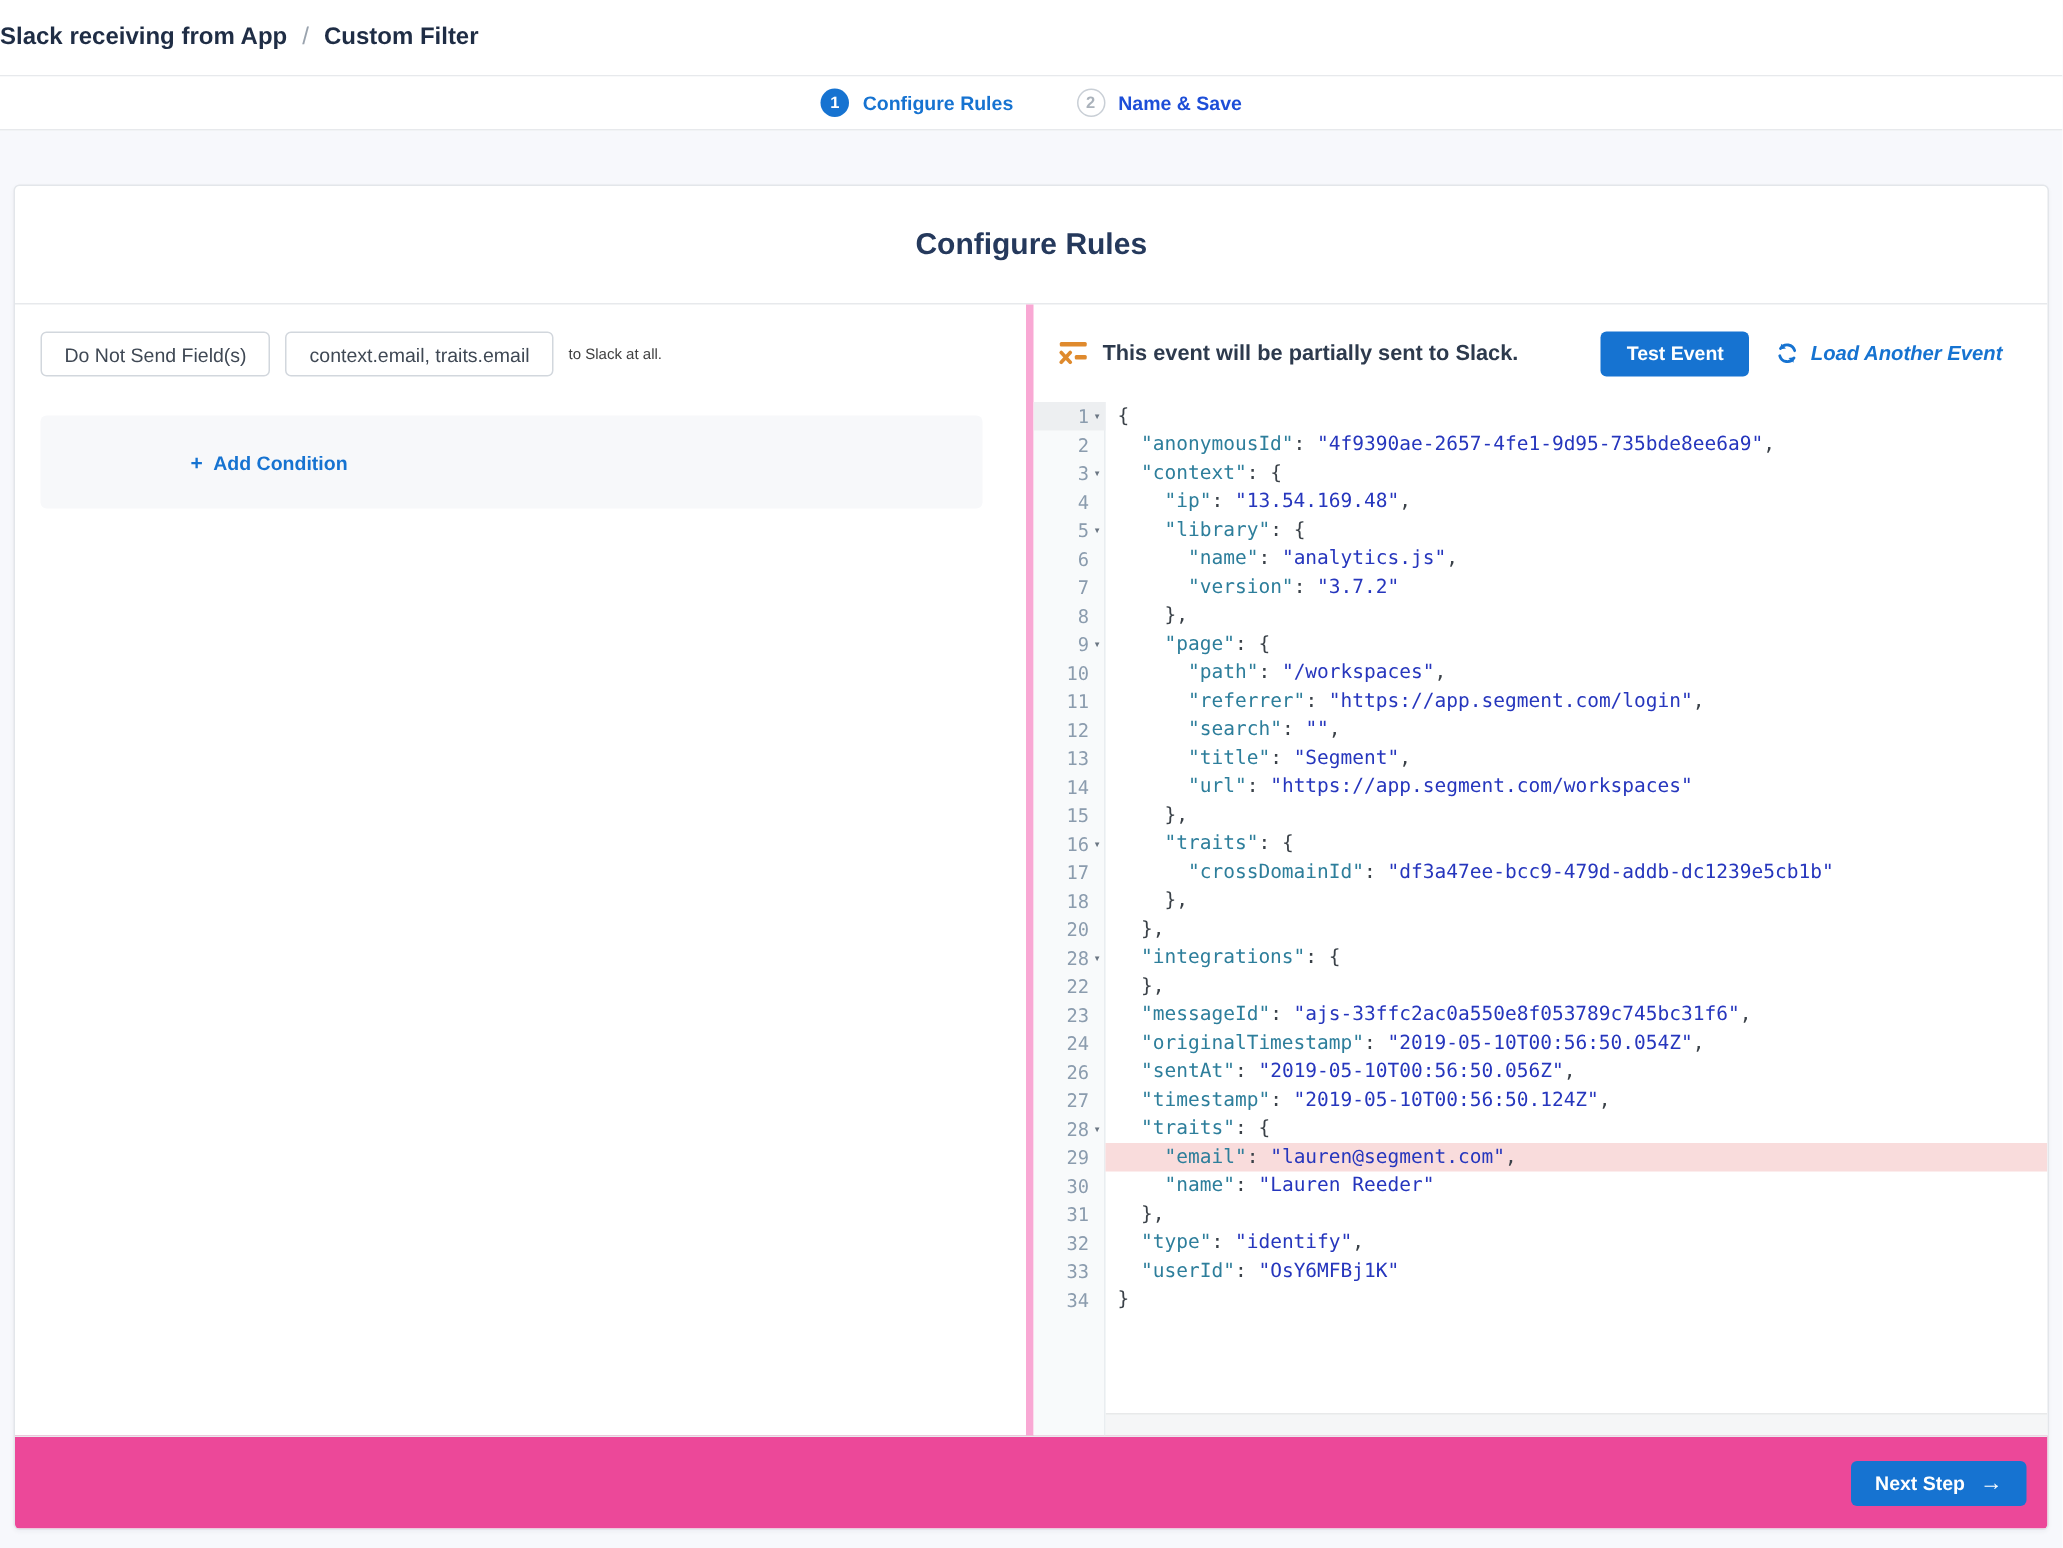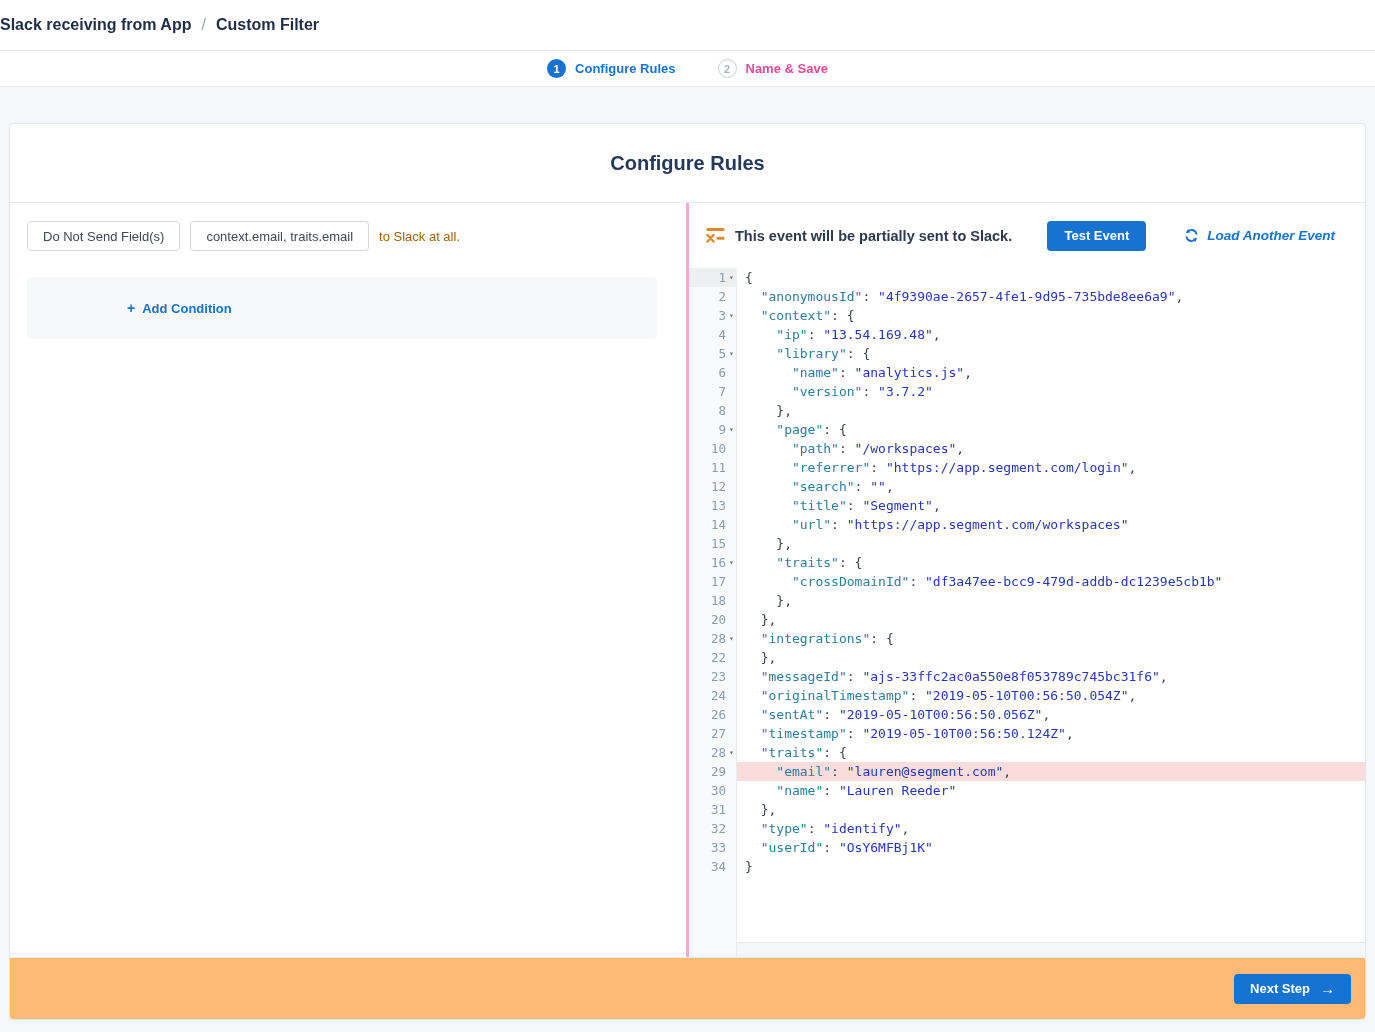--- a/index.html
+++ b/index.html
@@ -24,75 +24,75 @@
   }
   .step { display:flex; align-items:center; gap:9px; }
   .step-circle {
     width:19px; height:19px; border-radius:50%; font-size:11px; font-weight:700;
     display:flex; align-items:center; justify-content:center;
   }
   .step.active .step-circle { background:var(--accent,#1673d1); color:#fff; }
   .step.inactive .step-circle { background:#fff; color:#aab2bb; border:1.5px solid #c9cfd6; }
   .step-label { font-size:13px; font-weight:700; }
   .step.active .step-label { color:var(--accent,#1673d1); }
-  .step.inactive .step-label { color:#ec4899; }
+  .step.inactive .step-label { color:#1d4ed8; }
   
   .card {
     position:absolute; left:9px; right:9px; top:123px; height:897px;
     background:#fff; border:1px solid #e3e6ea; border-radius:4px;
     box-shadow:0 1px 3px rgba(20,30,50,.04);
     display:flex; flex-direction:column; overflow:hidden;
   }
   .card-title-row { height:79px; border-bottom:1px solid #e7e9ec; display:flex; align-items:center; justify-content:center; flex:none; }
   .card-title { font-size:20px; font-weight:700; color:#25395c; }
   .panes { flex:1; display:flex; min-height:0; }
   
-  .left-pane { width:679px; flex:none; border-right:3px solid #f9a8d4; padding:18px 29px 0 17px; }
+  .left-pane { width:679px; flex:none; border-right:5px solid #f9a8d4; padding:18px 29px 0 17px; }
   .cond-row { display:flex; align-items:center; gap:10px; }
   .chip-btn {
     background:#fff; border:1px solid #d2d7dd; border-radius:4px; height:30px;
     padding:0 15px; font-size:13px; color:#3f4854; font-family:inherit;
     display:flex; align-items:center; cursor:pointer; white-space:nowrap;
   }
-  .cond-suffix { font-size:13px; color:#a16207; }
+  .cond-suffix { font-size:10px; color:#404040; }
   .add-cond-box {
     margin-top:26px; height:62px; background:#f7f8fa; border-radius:4px;
     display:flex; align-items:center; padding-left:100px;
   }
   .add-cond-link { display:flex; align-items:center; gap:7px; color:var(--accent,#1673d1); font-size:13px; font-weight:700; cursor:pointer; }
   .plus-glyph { font-size:14px; font-weight:700; }
   
   .right-pane { flex:1; display:flex; flex-direction:column; min-width:0; }
   .event-header { height:65px; flex:none; display:flex; align-items:center; padding:0 30px 0 17px; gap:10px; }
   .partial-icon { flex:none; display:flex; }
   .event-status { font-size:14.5px; font-weight:700; color:#2d3a4d; flex:1; white-space:nowrap; overflow:hidden; }
   .test-event-btn {
     background:var(--accent,#1673d1); color:#fff; border:none; border-radius:4px;
     height:30px; padding:0 17px; font-size:13px; font-weight:600; font-family:inherit;
-    cursor:pointer; flex:none; margin-right:28px;
+    cursor:pointer; flex:none; margin-right:8px;
   }
   .load-link { display:flex; align-items:center; gap:8px; color:var(--accent,#1673d1); font-size:13.5px; font-weight:600; cursor:pointer; flex:none;font-style:italic; }
   
   .editor { flex:1; position:relative; min-height:0; display:flex; flex-direction:column; overflow:hidden; }
   .gutter-bg { position:absolute; left:0; top:0; bottom:0; width:48px; background:#f8fafb; border-right:1px solid #e9edf0; }
   .code-lines { position:relative; flex:1; overflow:hidden; font-family:"DejaVu Sans Mono", monospace; font-size:13px; }
   .cl { display:flex; height:19px; line-height:19px; }
   .cl.hl .txt { background:var(--hl,#f9dcdc); }
   .gut { width:48px; flex:none; display:flex; justify-content:flex-end; align-items:center; }
   .gut.active { background:#edeff1; }
   .num { color:#8b9cae; font-size:12.5px; }
   .fold { width:11px; flex:none; font-size:8px; color:#6b7683; text-align:center; line-height:19px; cursor:pointer; }
   .txt { flex:1; white-space:pre; padding-left:8px; overflow:hidden; color:#3a4148; }
   .tk-p { color:#3a4148; }
   .tk-k { color:var(--key,#2d7e9b); }
   .tk-s { color:var(--str,#2636bd); }
   .hscroll-track { height:15px; flex:none; margin-left:48px; background:#f5f6f7; border-top:1px solid #e8e9ea; }
   
   .card-footer {
-    height:62px; flex:none; background:#fdba74; border-top:1px solid #e8eaec;
+    height:62px; flex:none; background:#ec4899; border-top:1px solid #e8eaec;
     display:flex; align-items:center; justify-content:flex-end; padding-right:14px;
   }
   .next-step-btn {
     background:var(--accent,#1673d1); color:#fff; border:none; border-radius:4px;
     height:30px; padding:0 16px; font-size:13px; font-weight:600; font-family:inherit;
     display:flex; align-items:center; gap:10px; cursor:pointer;
   }
   .next-arrow { font-size:15px; line-height:1; }
 </style>
 </head>

